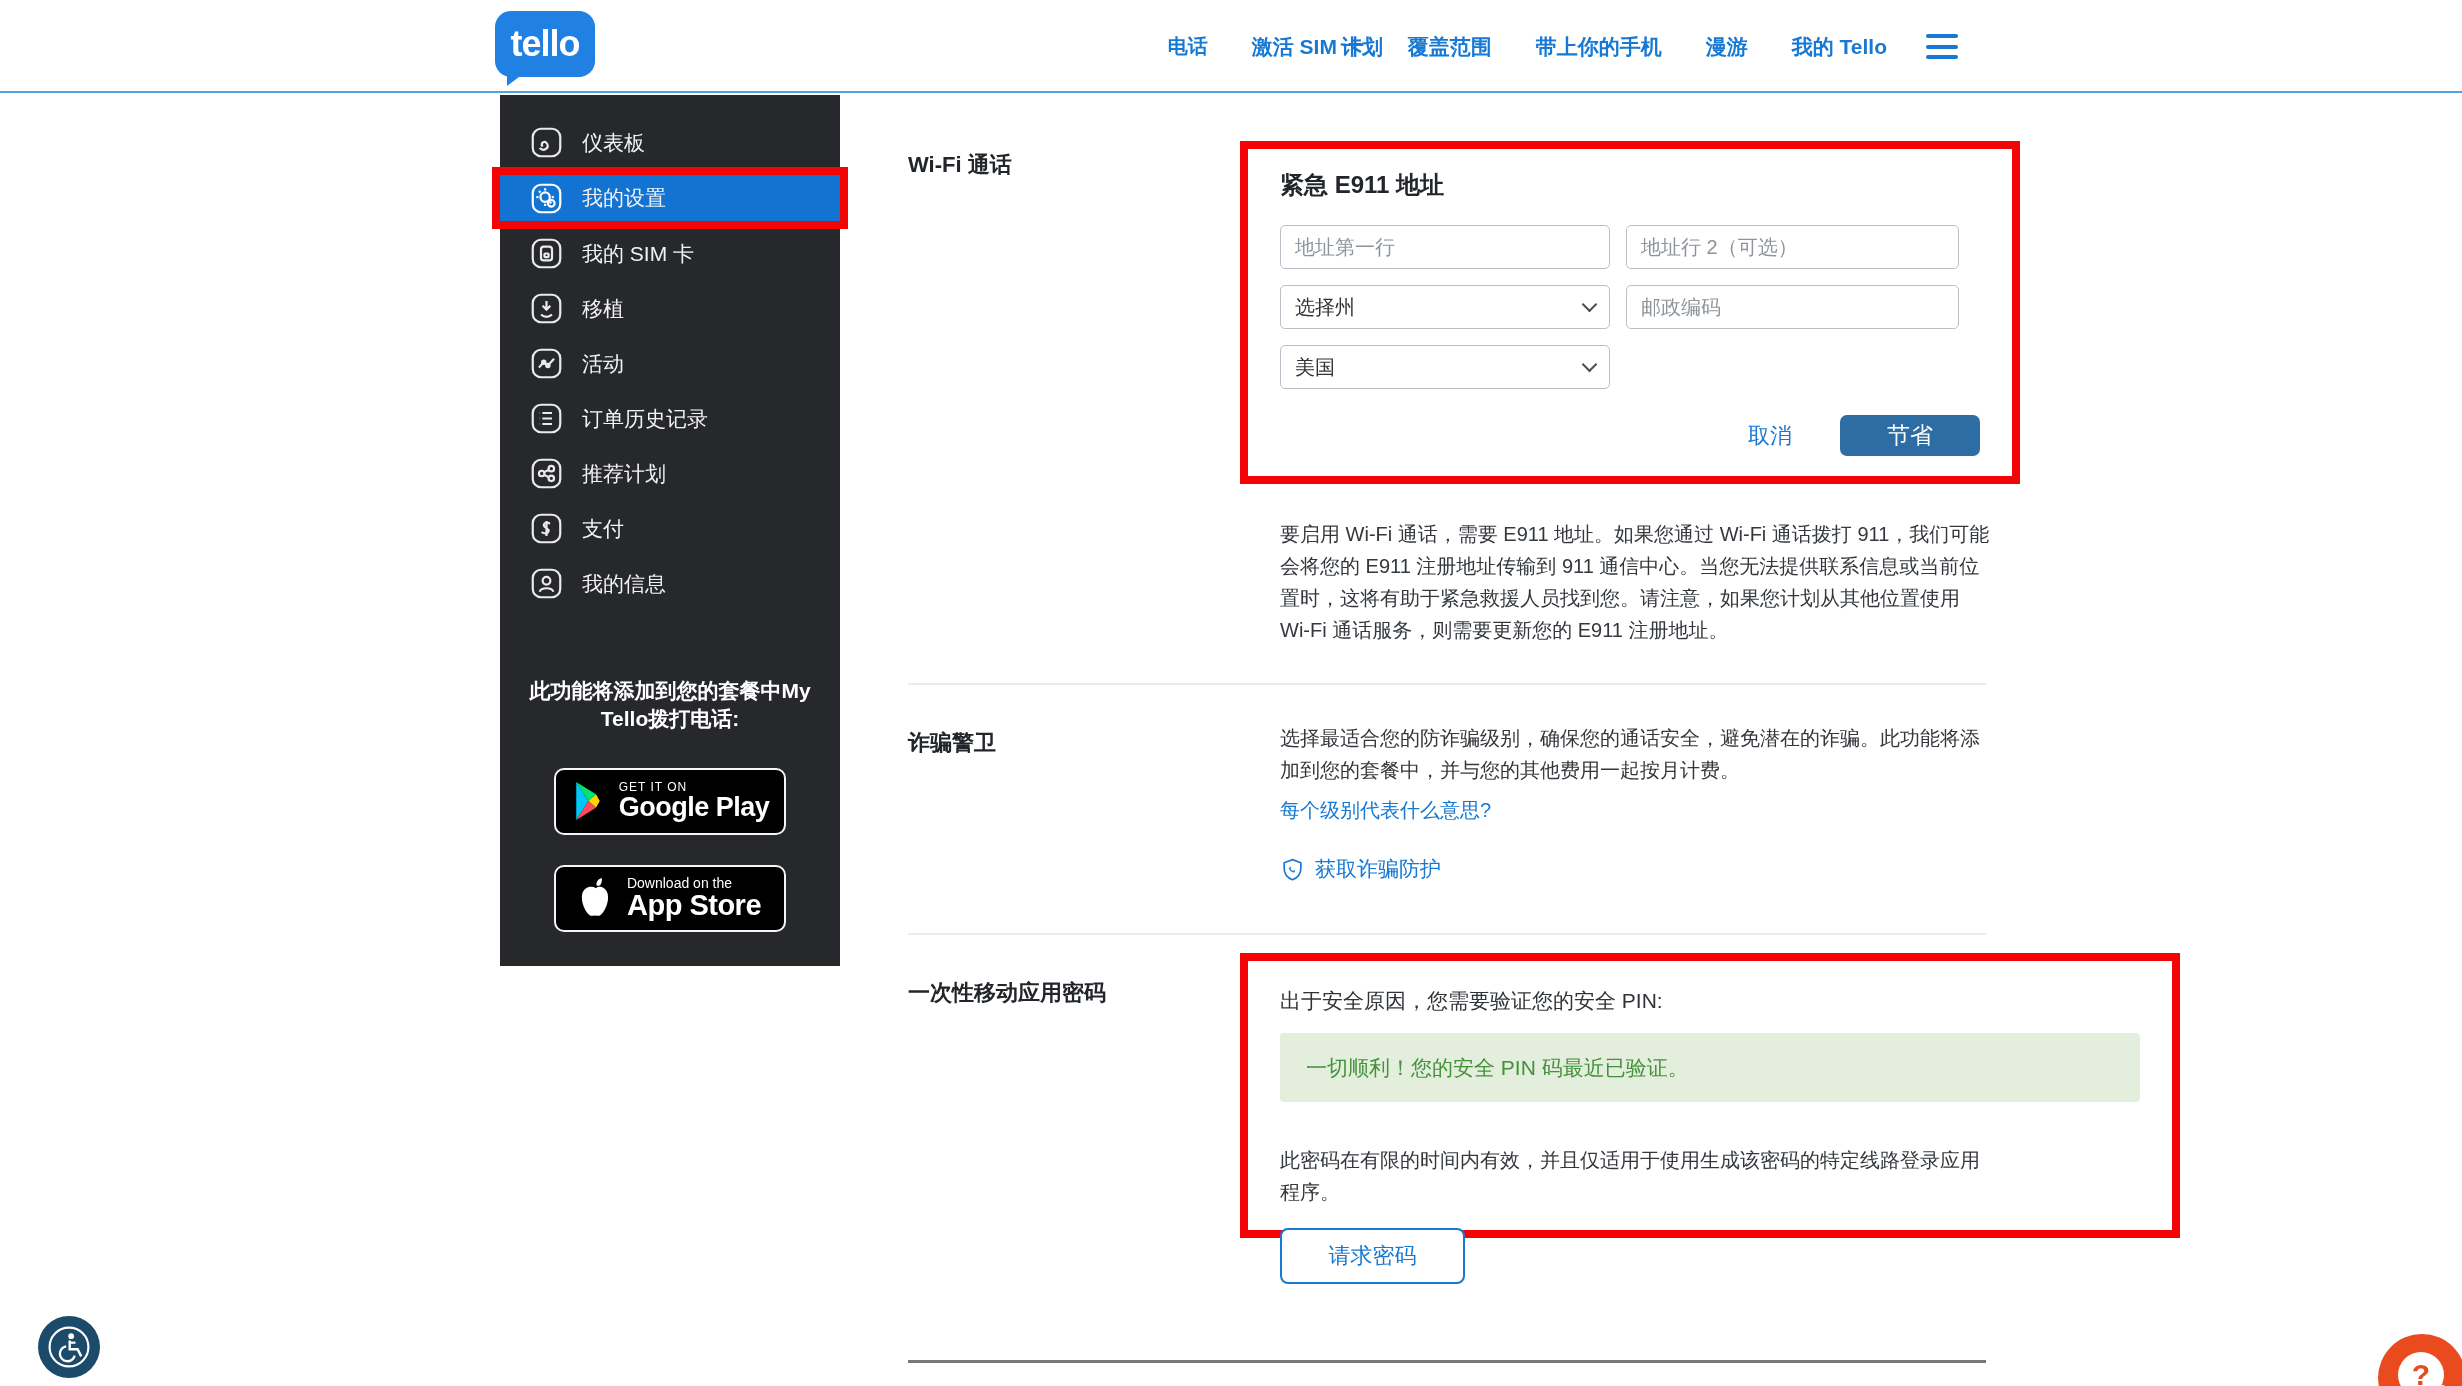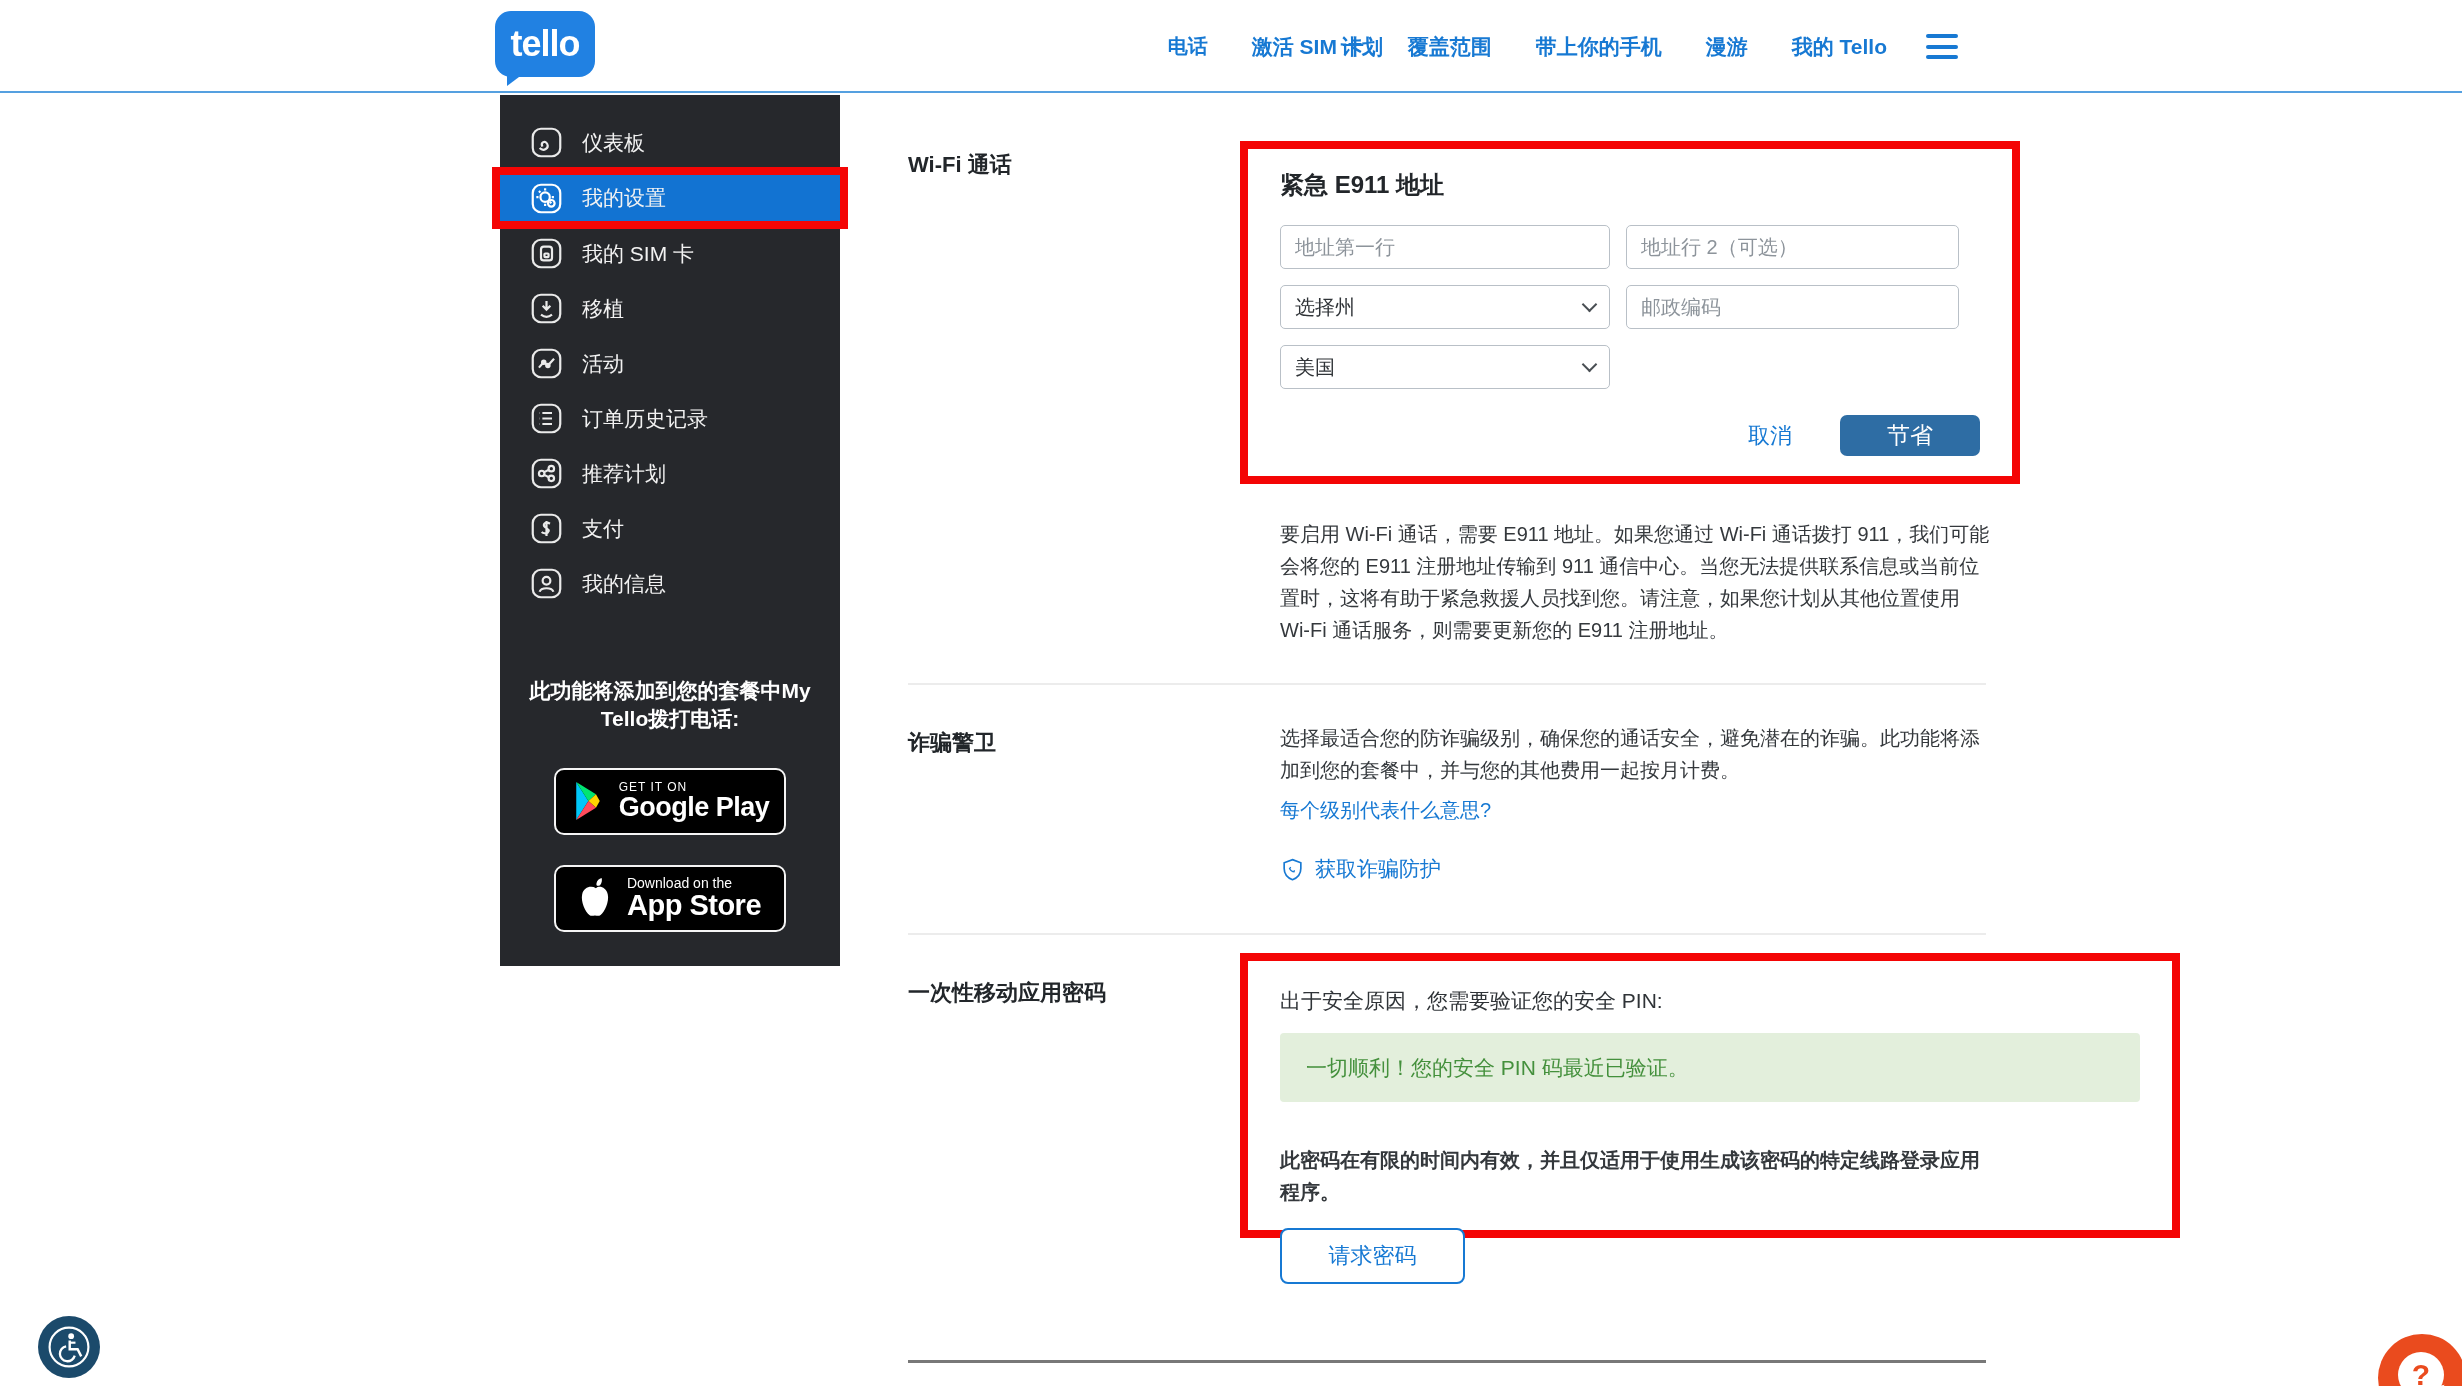--- a/index.html
+++ b/index.html
@@ -68,21 +68,21 @@
   .scam-label { top:728px; }
   .scam-desc { position:absolute; left:372px; top:722px; width:706px; font-size:20px; line-height:32px; color:#34383c; }
   .scam-link1 { position:absolute; left:372px; top:797px; font-size:20px; }
   .scam-link2 { position:absolute; left:372px; top:855px; display:flex; align-items:center; gap:10px;
                 font-size:21px; cursor:pointer; }
   .otp-label { top:978px; }
   .panel2 { left:332px; top:953px; width:940px; padding:26px 32px 22px; }
   .pin-prompt { font-size:21px; color:#2f3337; }
   .green-alert { margin-top:18px; background:#e3efdc; border-radius:4px; height:69px; display:flex;
                  align-items:center; padding:0 26px; color:#44903c; font-size:21px; }
-  .otp-note { margin-top:42px; font-size:20px; line-height:32px; color:#34383c; width:706px;font-weight:bold; }
+  .otp-note { margin-top:42px; font-size:20px; line-height:32px; color:#34383c; width:706px; }
   .req-btn { position:absolute; left:372px; top:1228px; width:185px; height:56px; background:#fff;
              border:2px solid #1779d3; border-radius:8px; color:#1779d3; font-size:22px; cursor:pointer;
              font-family:inherit; }
   .bottom-rule { position:absolute; left:0; top:1360px; width:1078px; height:3px; background:#787878; }
 
   
   .a11y-btn { position:absolute; left:38px; top:1316px; width:62px; height:62px; border-radius:50%;
               background:#1b4a6b; display:flex; align-items:center; justify-content:center; cursor:pointer; z-index:40; }
   .chat-btn { position:absolute; left:2378px; top:1334px; width:88px; height:88px; border-radius:50%;
               background:#ea4b1e; z-index:40; cursor:pointer; }

